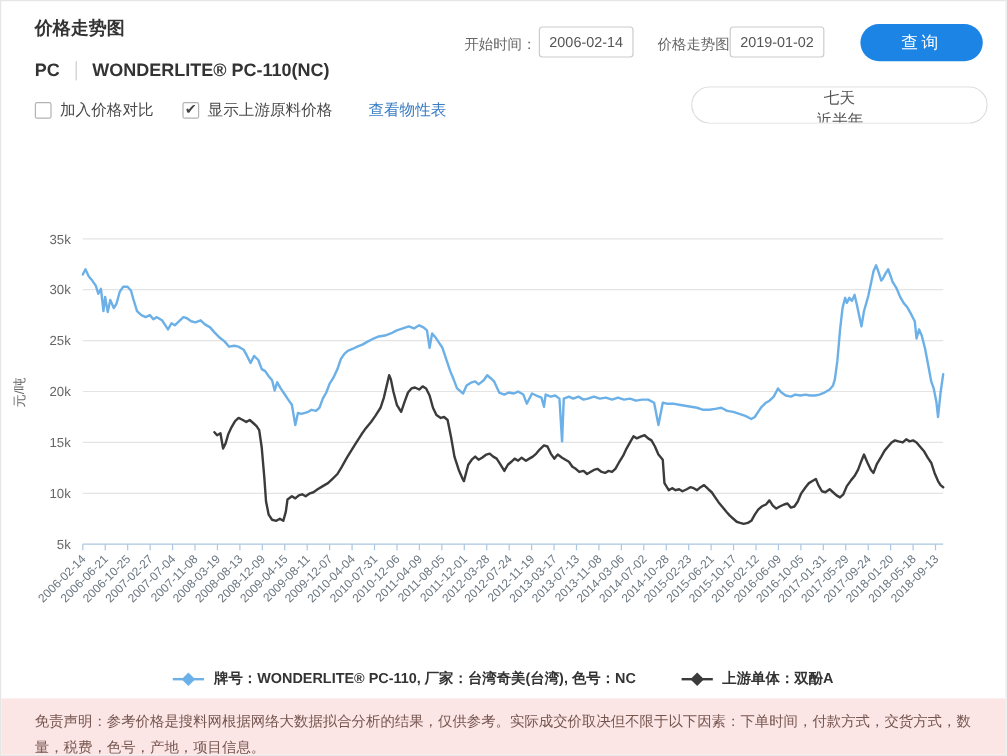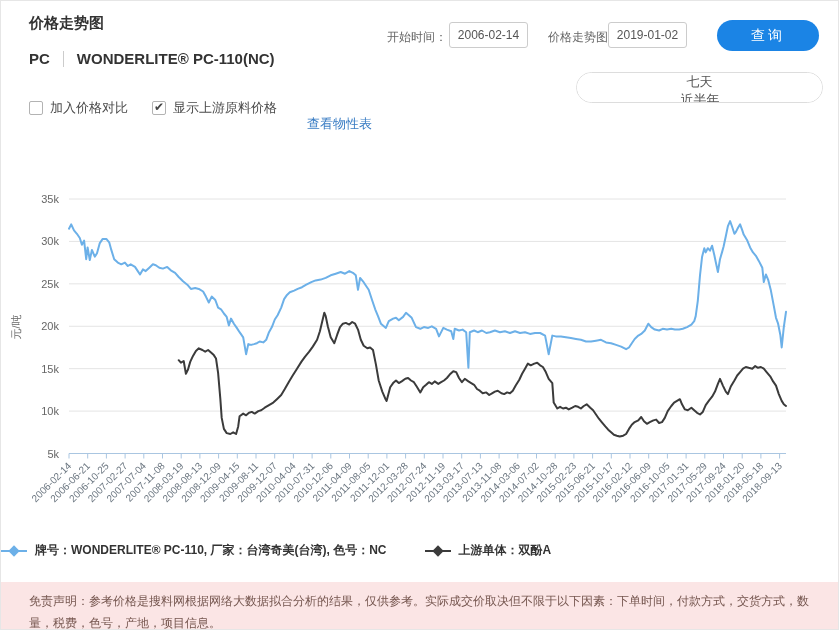--- a/index.html
+++ b/index.html
@@ -19,34 +19,34 @@
 
   .breadcrumb { position:absolute; left:28px; top:49px; display:flex; align-items:flex-end; }
   .crumb { font-size:15px; font-weight:bold; color:#333; }
   .crumb-sep { width:1px; height:16px; background:#ccc; margin:0 13px; }
 
   .check-row { position:absolute; left:28px; top:82px; display:flex; align-items:center; }
   .cbox { width:14px; height:14px; border:1px solid #b3b3b3; border-radius:2px; background:#fff;
           display:inline-flex; align-items:center; justify-content:center; cursor:pointer; }
   .cbox .check { font-size:12px; line-height:1; color:#444; position:relative; top:-1px; }
   .cb-label { font-size:13px; color:#4a4a4a; margin-left:7px; }
-  .props-link { font-size:13px; color:#3a7dc4; cursor:pointer; text-decoration:none;margin-top:32px; }
+  .props-link { font-size:13px; color:#3a7dc4; cursor:pointer; text-decoration:none; }
 
   .range-group { position:absolute; left:575px; top:71px; width:247px; height:31px; display:flex;
                  border:1px solid #ddd; border-radius:16px; overflow:hidden; background:#fff;flex-direction:column; }
   .range-btn { flex:1; border:none; background:#fff; font-size:13px; color:#555; cursor:pointer;
                font-family:inherit; }
   .range-btn + .range-btn { border-left:1px solid #ddd; }
 
   .chart-wrap { position:absolute; left:0; top:140px; width:839px; height:395px; }
   svg text.ytick { font-size:11px; fill:#666; font-family:inherit; }
   svg text.xtick { font-size:10px; fill:#6b7680; font-family:inherit; }
   svg text.ytitle { font-size:11px; fill:#666; font-family:inherit; }
 
-  .legend { position:absolute; left:0; top:541px; width:100%; display:flex; 
+  .legend { position:absolute; left:0; top:556px; width:100%; display:flex; justify-content:center;
             align-items:center; gap:38px; }
   .legend-item { display:flex; align-items:center; }
   .legend-marker { position:relative; width:26px; height:12px; margin-right:8px; }
   .legend-marker .lm-line { position:absolute; left:0; top:5px; width:26px; height:2px; background:currentColor; }
   .legend-marker .lm-diamond { position:absolute; left:9px; top:2px; width:8px; height:8px;
                                background:currentColor; transform:rotate(45deg); }
   .legend-label { font-size:12px; color:#333; font-weight:600; }
 
   .disclaimer { position:absolute; left:0; top:581px; width:839px; height:47px; background:#fbe5e5;
                 padding:8px 28px 0 28px; font-size:12px; line-height:1.85; color:#75564f; }

